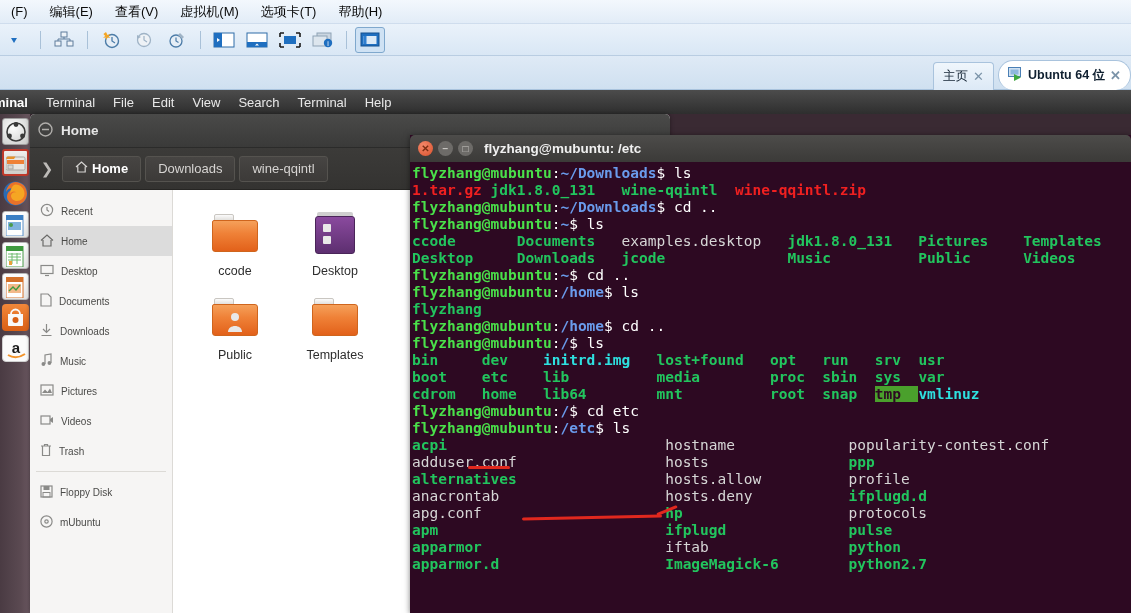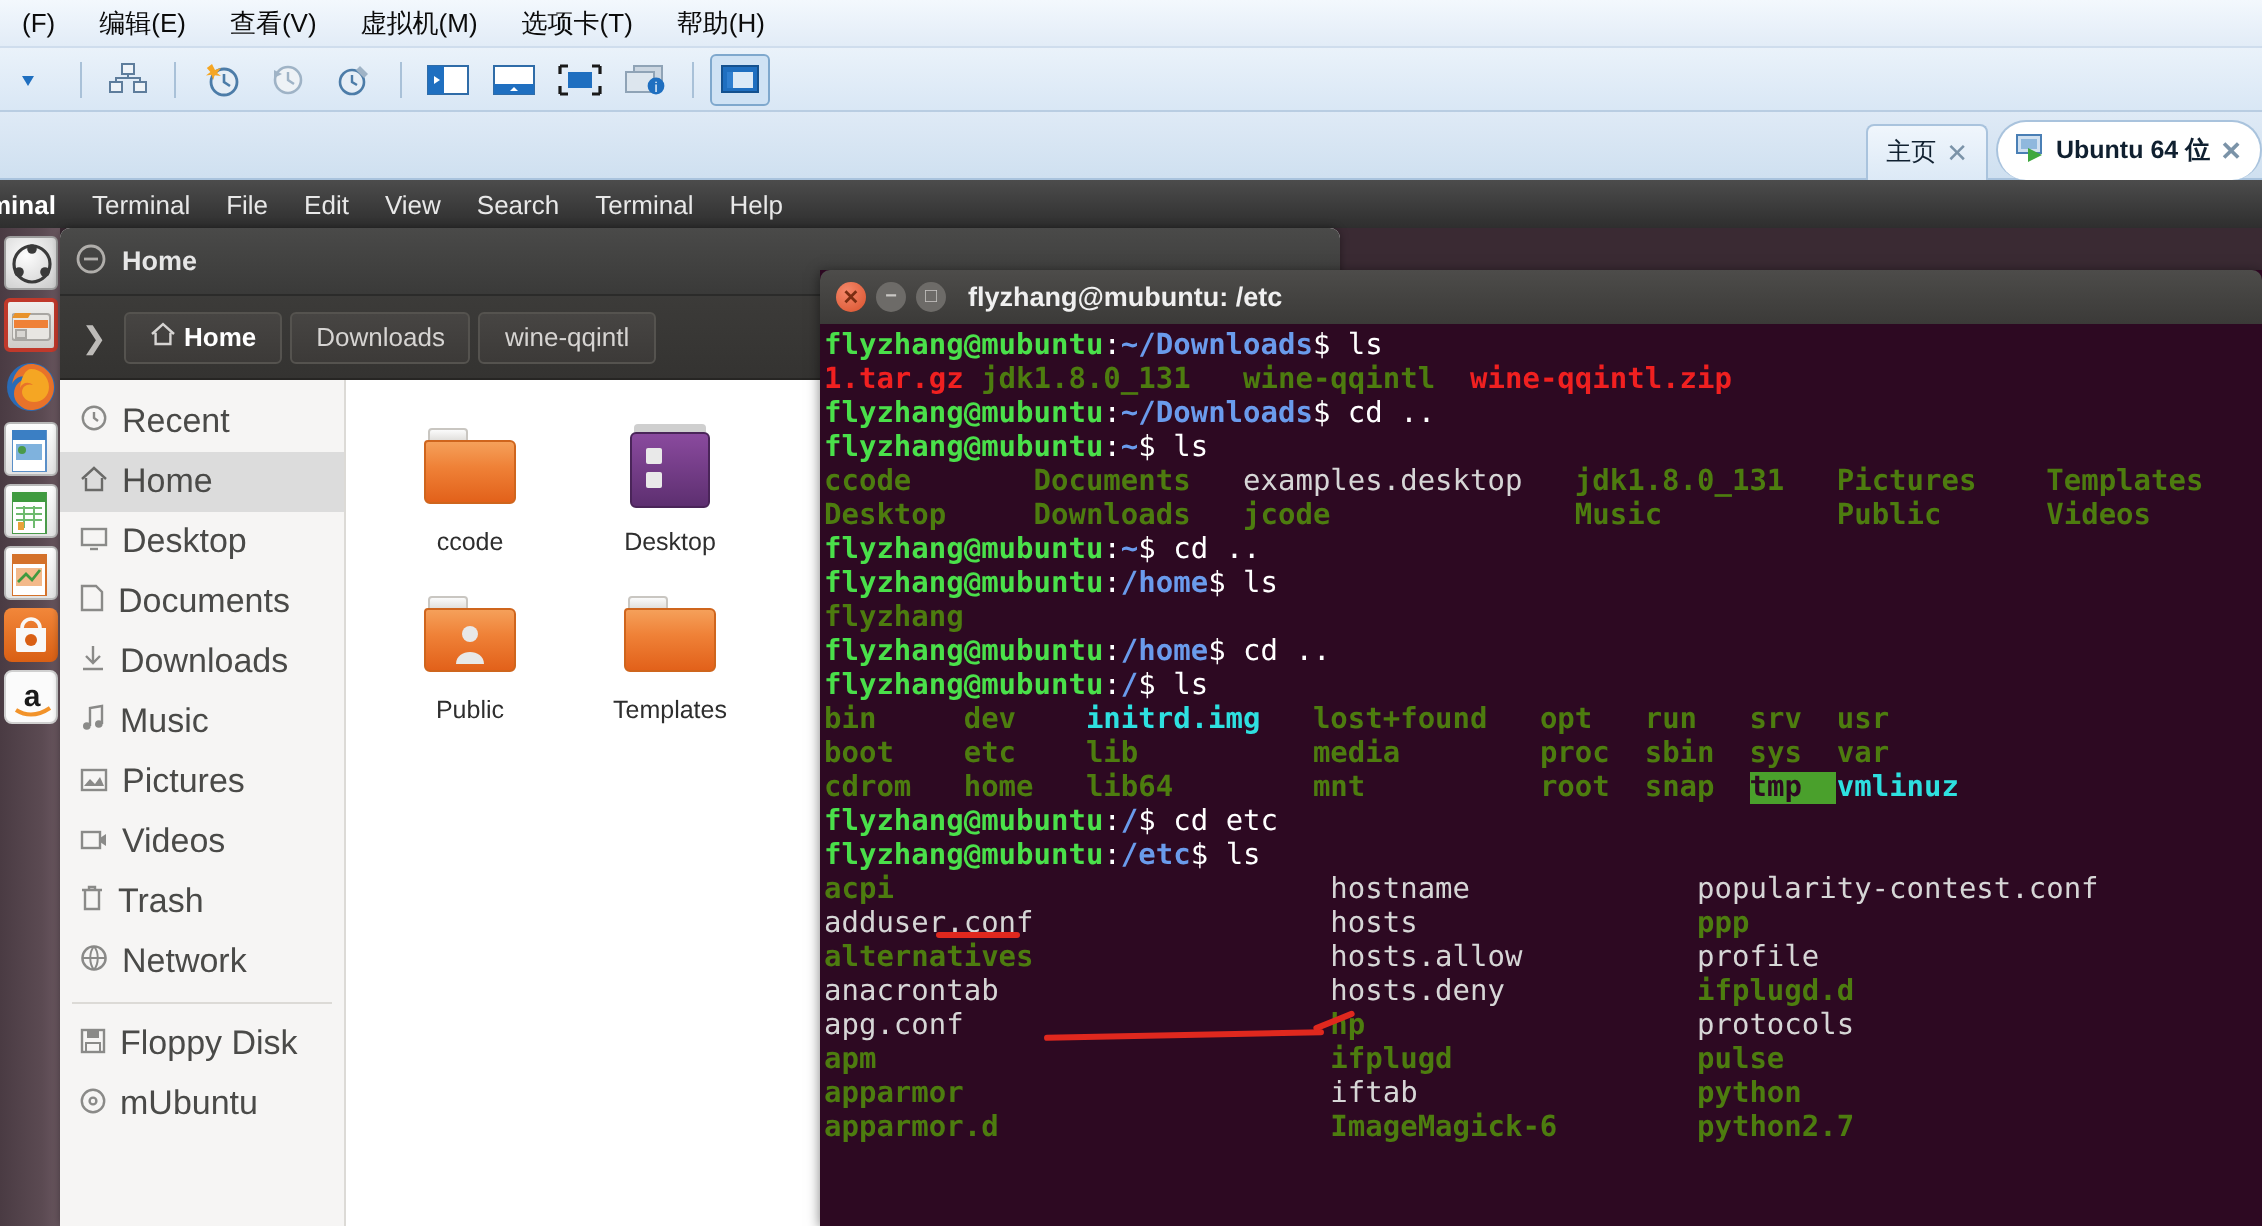--- a/index.html
+++ b/index.html
@@ -94,21 +94,21 @@
     padding:0 12px; font-size:13px; color:#d6d4d2;
     border:1px solid #55534f; border-radius:3px;
     background:linear-gradient(#474543,#3c3a38);
   }
   .path-btn.cur{ color:#ffffff; font-weight:bold; }
   .arrow-btn{ width:22px;height:26px;display:flex;align-items:center;justify-content:center;color:#bdbbb8;font-size:15px;}
 
   #naut-body{ display:flex; height:423px; }
   #naut-side{
     width:143px; background:#f6f5f4; border-right:1px solid #dcdad6;
-    padding-top:6px; font-size:17px; color:#4a4a48;
+    padding-top:6px; font-size:10px; color:#4a4a48;
   }
   .side-item{ height:30px; display:flex; align-items:center; padding-left:10px; gap:7px; }
   .side-item.sel{ background:#dcdcdc; }
   .side-sep{ height:1px;background:#dcdad6;margin:5px 6px;}
   #naut-main{
     flex:1; background:#ffffff; padding:14px 0 0 12px;
     display:flex; flex-wrap:wrap; align-content:flex-start;
   }
   .ficon{ width:100px; text-align:center; margin-bottom:10px; }
   .ficon .gx{ height:58px; display:flex;align-items:center;justify-content:center;}
@@ -152,21 +152,21 @@
     position:absolute; left:0; top:27px; width:721px; height:451px;
     background:#2d0922; padding:3px 0 0 2px;
     font-family:"DejaVu Sans Mono", monospace;
     font-size:14.5px; line-height:17px;
     white-space:pre; color:#d8d8d8;
   }
   .c-user{ color:#4ae04a; font-weight:bold;margin-top:20px; }
   .c-colon{ color:#ffffff; }
   .c-path{ color:#6a9bec; font-weight:bold; }
   .c-cmd{ color:#ffffff;margin-top:20px; }
-  .c-dir{ color:#4d7c0f; font-weight:bold; }
+  .c-dir{ color:#22c55e; font-weight:bold; }
   .c-file{ color:#d6d6d6;margin-top:16px; }
   .c-arch{ color:#f02020; font-weight:bold; }
   .c-link{ color:#2ee0e0; font-weight:bold; }
   .c-tmp{ background:#4aa02c; color:#2d0922; font-weight:bold; }
 
   
   .pen{ position:absolute; background:#e0281e; border-radius:2px; z-index:5; }
 </style>
 </head>
 <body>
@@ -449,29 +449,20 @@
           </span>
           <span>Videos</span>
         </div>
         <div class="side-item">
           <span>
             <svg width="12" height="14" viewBox="0 0 12 14">
                 <path d="M1 3 h10 M2.5 3 V12.5 h7 V3 M4.5 3 V1.5 h3 V3" stroke="#8a8a88" stroke-width="1.2" fill="none"></path>
               </svg>
           </span>
           <span>Trash</span>
-        </div>
-        <div class="side-item">
-          <span>
-            <svg width="14" height="14" viewBox="0 0 14 14">
-                <circle cx="7" cy="7" r="5.8" fill="none" stroke="#8a8a88" stroke-width="1.2"></circle>
-                <path d="M1.2 7 h11.6 M7 1.2 C4.5 4 4.5 10 7 12.8 M7 1.2 C9.5 4 9.5 10 7 12.8" stroke="#8a8a88" stroke-width="1" fill="none"></path>
-              </svg>
-          </span>
-          <span>Network</span>
         </div>
         <div class="side-sep"></div>
         <div class="side-item">
           <span>
             <svg width="13" height="13" viewBox="0 0 13 13">
                 <rect x="1" y="1" width="11" height="11" fill="none" stroke="#8a8a88" stroke-width="1.2"></rect>
                 <rect x="3.5" y="1" width="6" height="4" fill="#8a8a88"></rect>
                 <rect x="3" y="7.5" width="7" height="4.5" fill="none" stroke="#8a8a88" stroke-width="1"></rect>
               </svg>
           </span>

